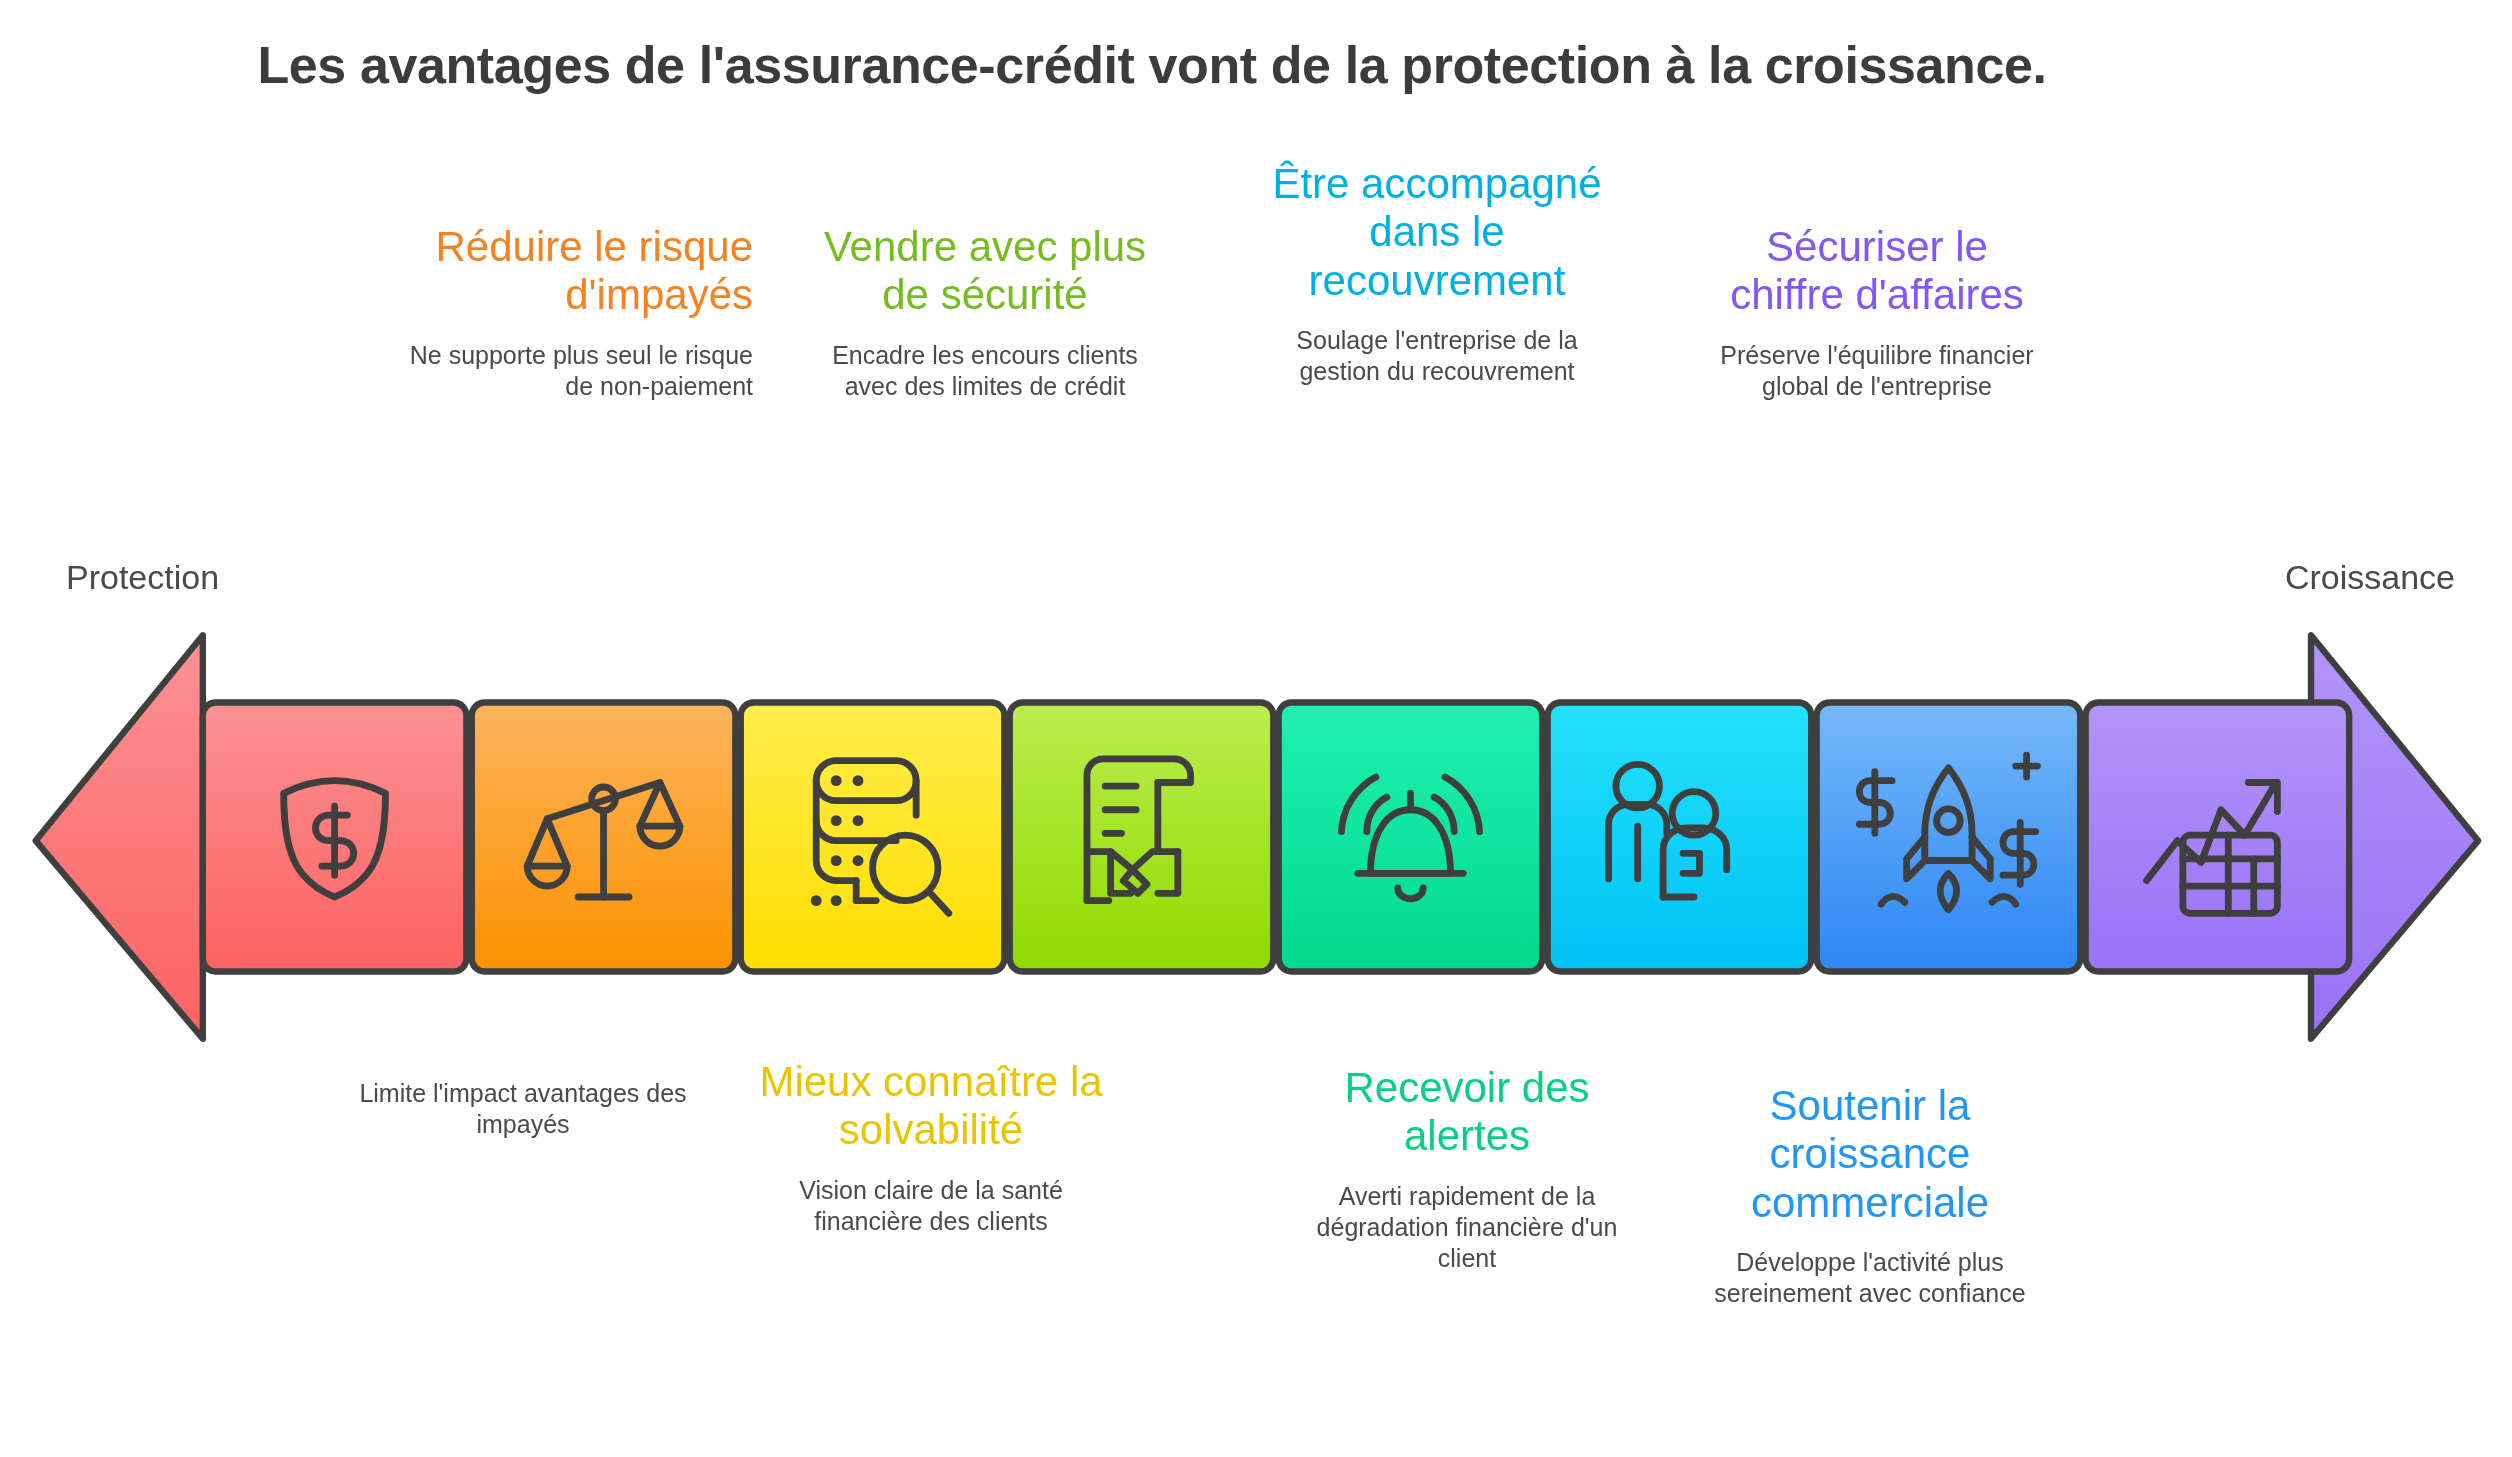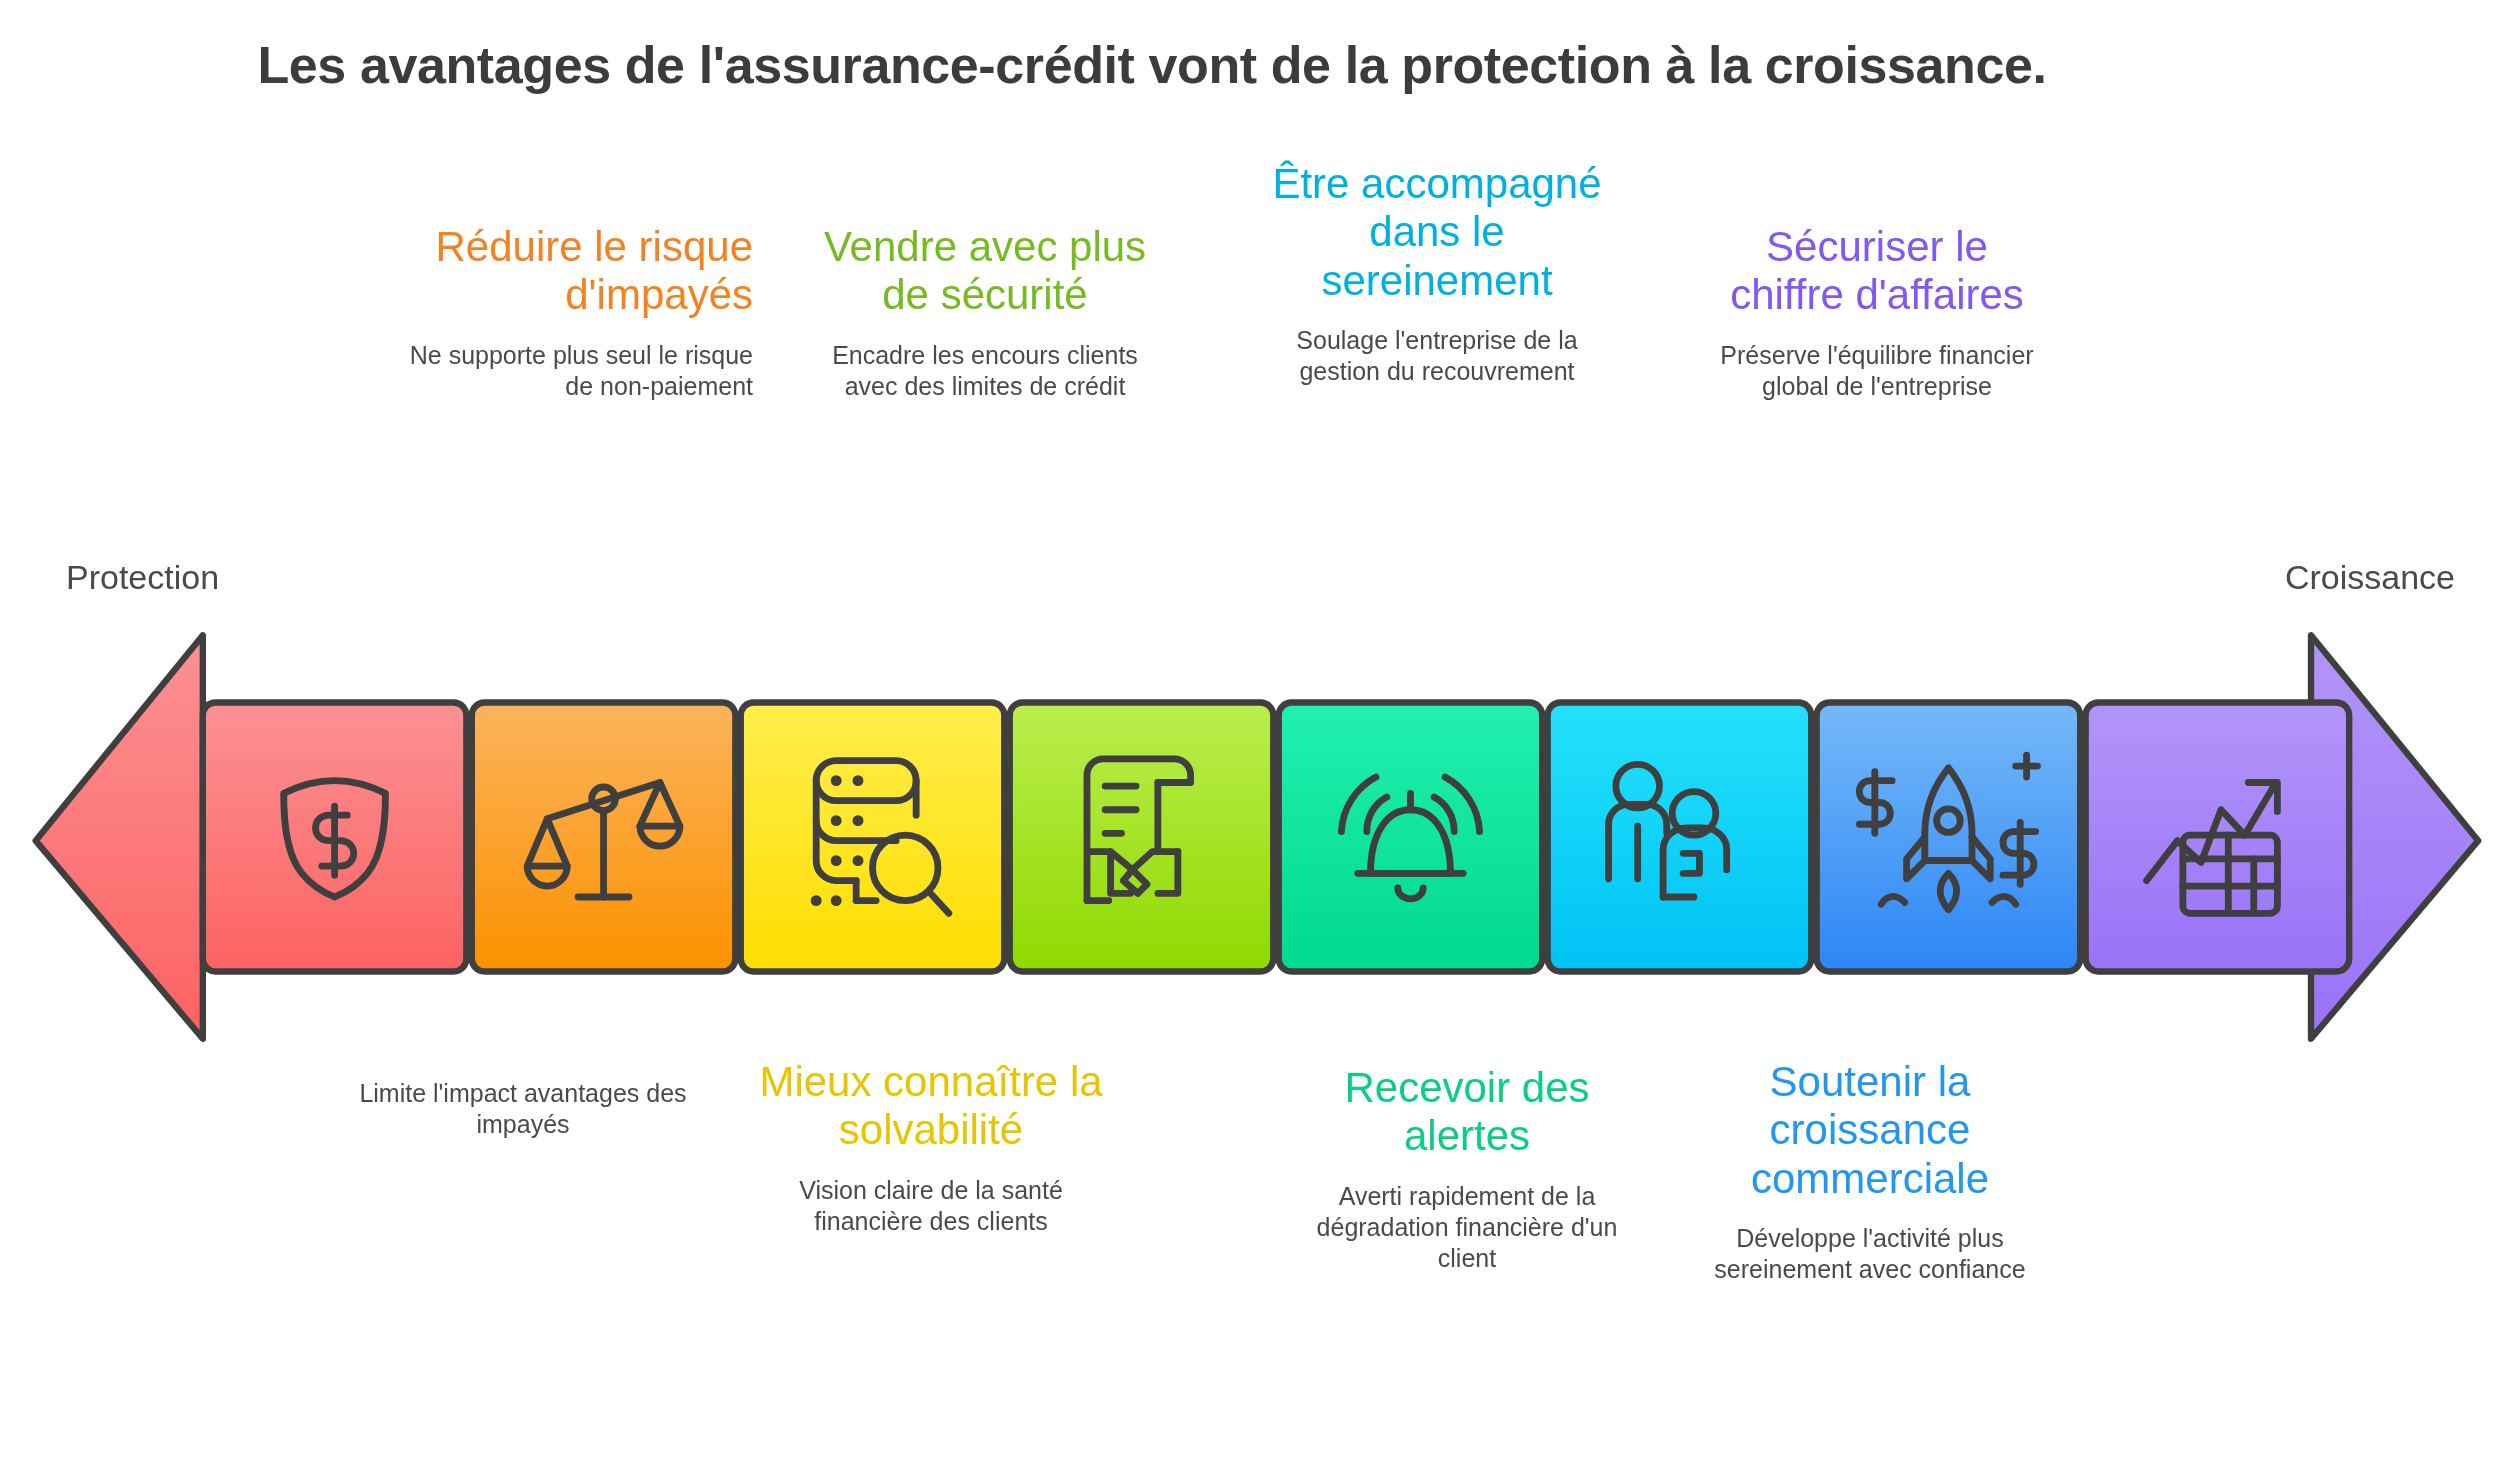--- a/index.html
+++ b/index.html
@@ -104,41 +104,41 @@
 
 <div class="callout top" id="callout-top-0">
   <div class="heading" style="color: rgb(245, 130, 32);">Réduire le risque d'impayés</div>
   <div class="desc">Ne supporte plus seul le risque de non-paiement</div>
 </div>
 <div class="callout top" id="callout-top-1">
   <div class="heading" style="color: rgb(118, 188, 33);">Vendre avec plus de sécurité</div>
   <div class="desc">Encadre les encours clients avec des limites de crédit</div>
 </div>
 <div class="callout top" id="callout-top-2">
-  <div class="heading" style="color: rgb(0, 176, 227);">Être accompagné dans le sereinement</div>
+  <div class="heading" style="color: rgb(0, 176, 227);">Être accompagné dans le recouvrement</div>
   <div class="desc">Soulage l'entreprise de la gestion du recouvrement</div>
 </div>
 <div class="callout top" id="callout-top-3">
   <div class="heading" style="color: rgb(130, 87, 245);">Sécuriser le chiffre d'affaires</div>
   <div class="desc">Préserve l'équilibre financier global de l'entreprise</div>
 </div>
 
 <div class="callout bottom" id="callout-bot-0">
   <div class="desc">Limite l'impact avantages des impayés</div>
 </div>
 <div class="callout bottom" id="callout-bot-1">
   <div class="heading" style="color: rgb(232, 197, 0);">Mieux connaître la solvabilité</div>
   <div class="desc">Vision claire de la santé financière des clients</div>
 </div>
 <div class="callout bottom" id="callout-bot-2">
   <div class="heading" style="color: rgb(10, 207, 131);">Recevoir des alertes</div>
   <div class="desc">Averti rapidement de la dégradation financière d'un client</div>
 </div>
 <div class="callout bottom" id="callout-bot-3">
-  <div class="heading" style="color: rgb(33, 150, 243);">Soutenir la croissance commerciale</div>
+  <div class="heading" style="color: rgb(33, 150, 243); margin-top: 24px;">Soutenir la croissance commerciale</div>
   <div class="desc">Développe l'activité plus sereinement avec confiance</div>
 </div>
 
 <div class="arrow-band">
 <svg width="2512" height="418" viewBox="0 0 2762 460" xmlns="http://www.w3.org/2000/svg">
   <defs>
     <linearGradient id="g0" x1="0" y1="0" x2="0" y2="1">
           <stop offset="0" stop-color="#FB9193"></stop>
           <stop offset="1" stop-color="#FD6262"></stop>
         </linearGradient>

